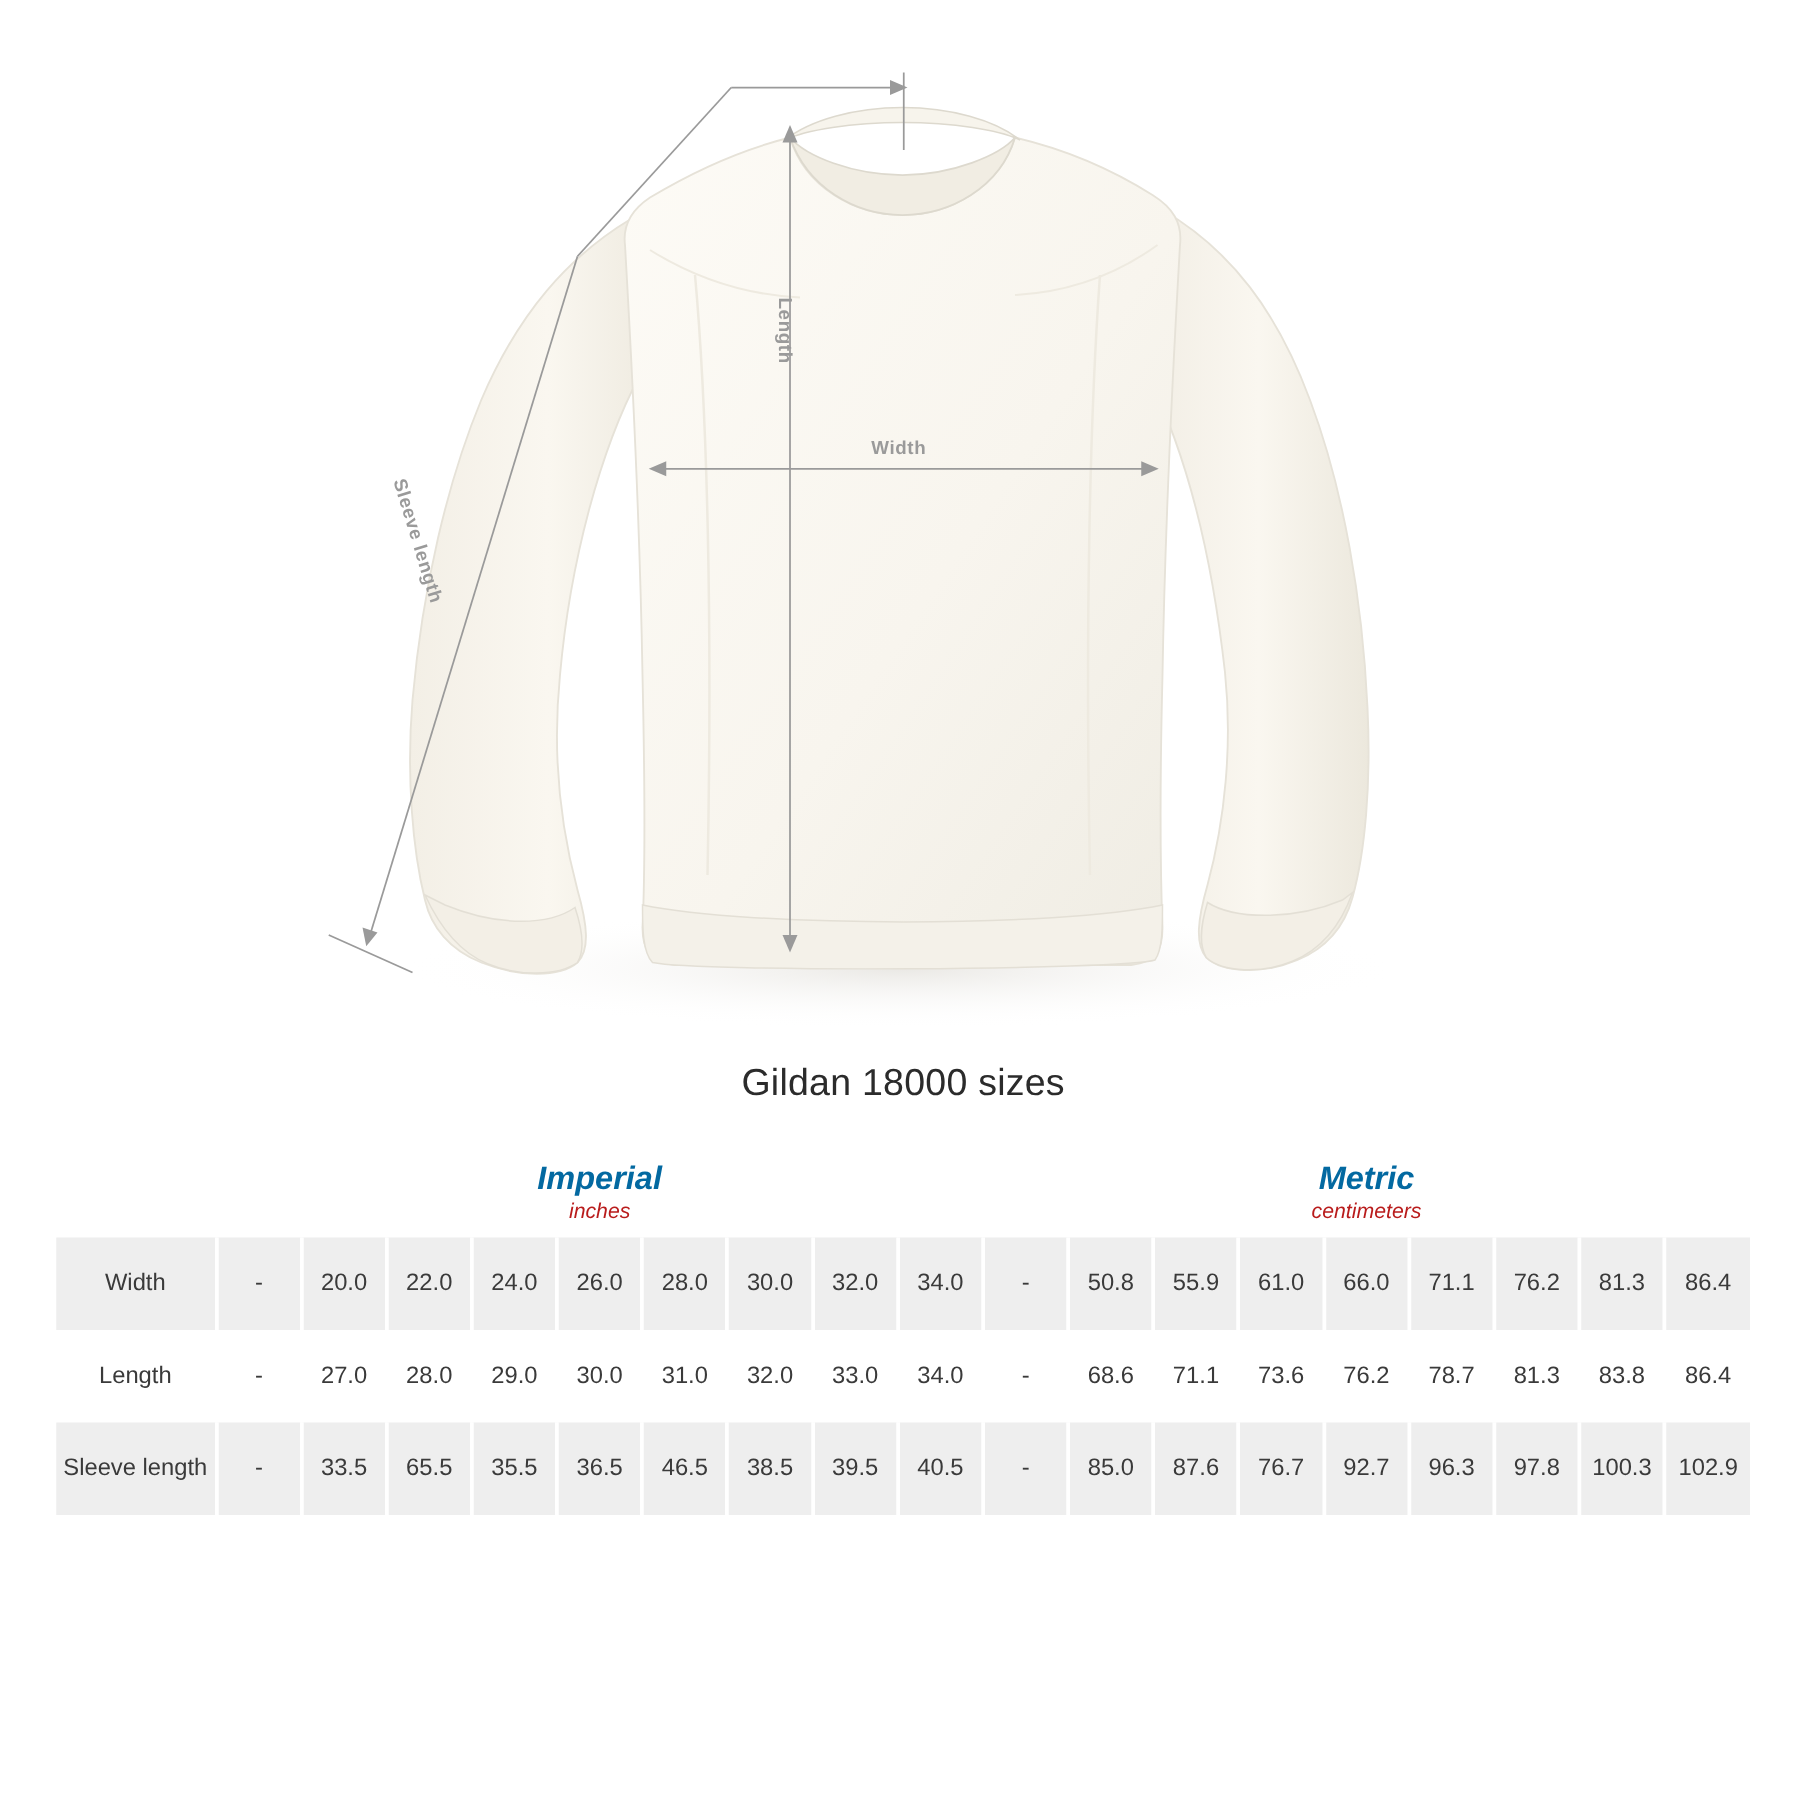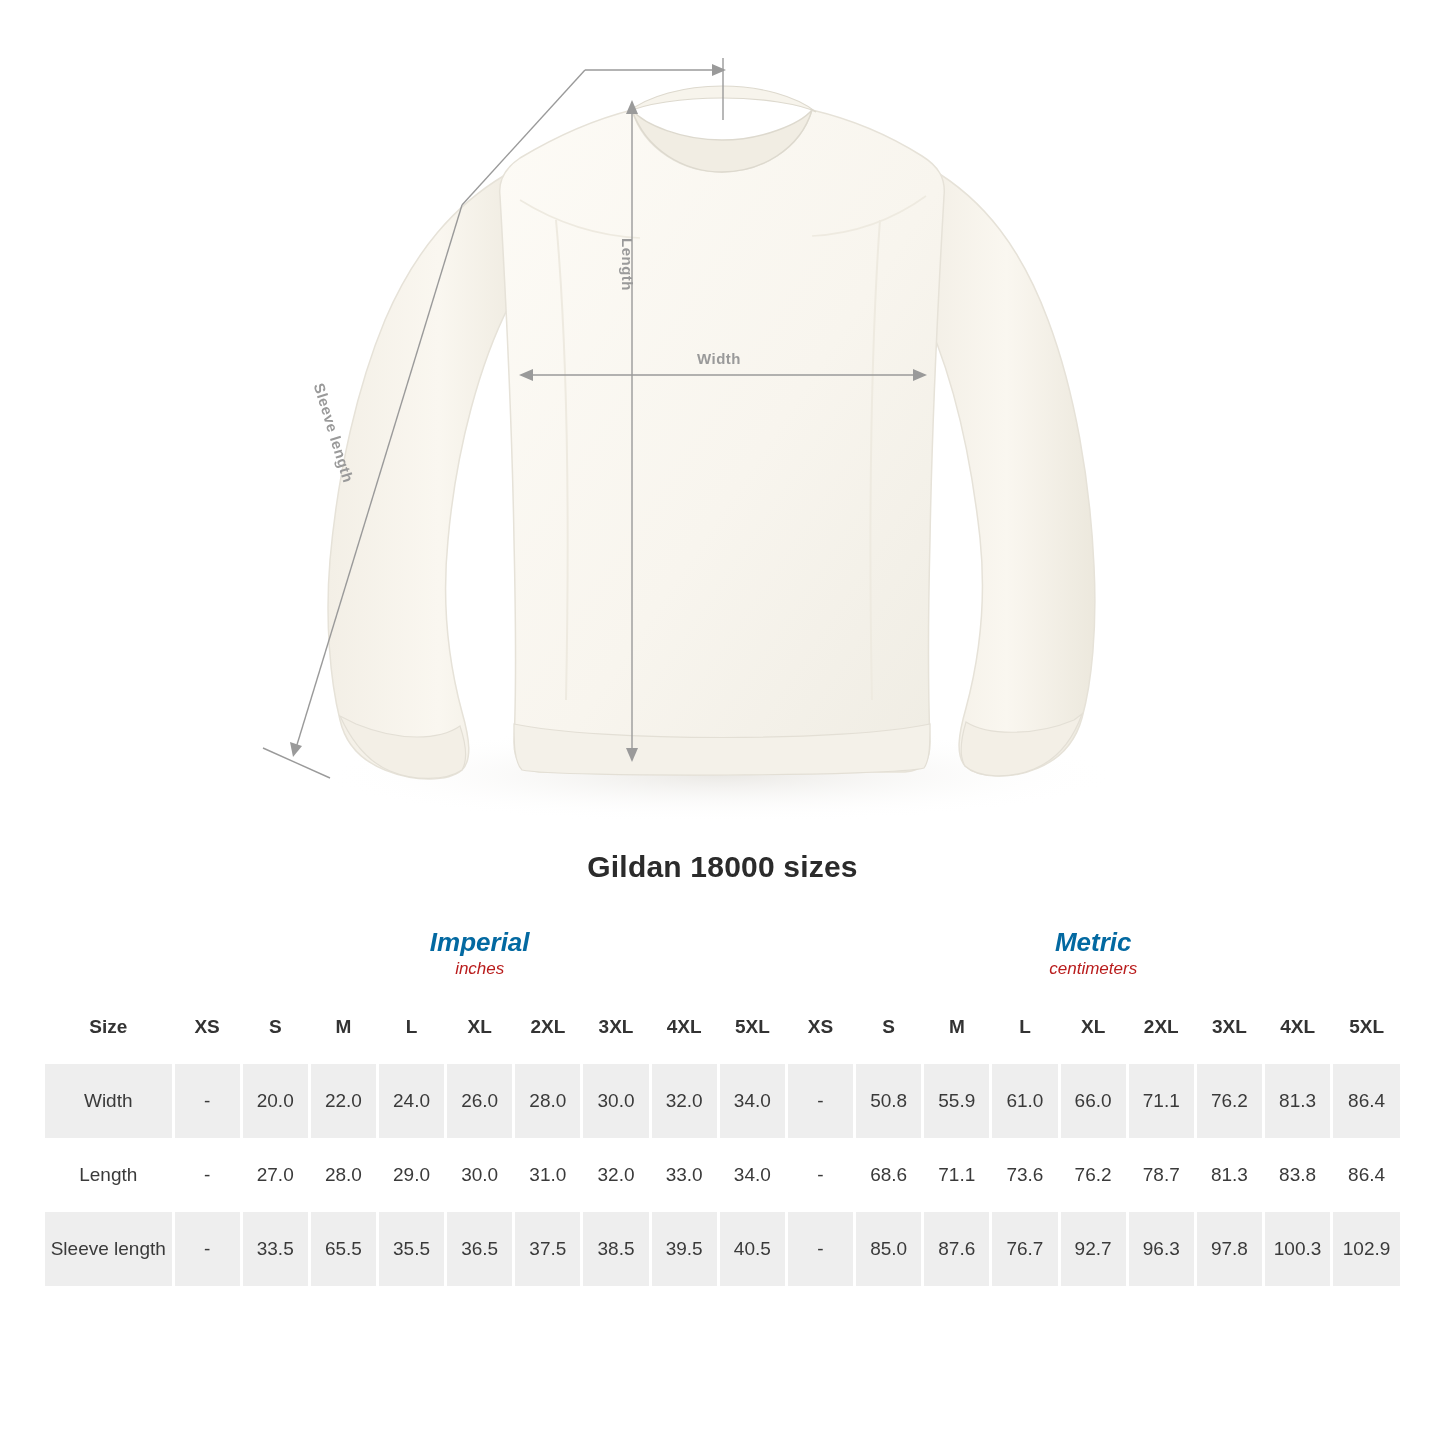--- a/index.html
+++ b/index.html
@@ -58,21 +58,21 @@
     white-space: nowrap;
   }
 
   
   .title-block {
     text-align: center;
     margin-top: 10px;
   }
   .chart-title {
     font-size: 30px;
-    font-weight: bold;
+    font-weight: normal;
     color: #2b2b2b;
     margin: 0;
     letter-spacing: 0.2px;
   }
   .chart-note {
     font-size: 17px;
     font-style: italic;
     color: #8a8a8a;
     margin-top: 18px;
   }
@@ -244,41 +244,20 @@
           <td colspan="9">
             <div class="unit-name">Imperial</div>
             <div class="unit-sub">inches</div>
           </td>
           <td colspan="9">
             <div class="unit-name">Metric</div>
             <div class="unit-sub">centimeters</div>
           </td>
         </tr>
 
-        <tr class="head-row">
-          <td class="rowlabel">Size</td>
-          <td class="sep">XS</td>
-          <td class="sep">S</td>
-          <td class="sep">M</td>
-          <td class="sep">L</td>
-          <td class="sep">XL</td>
-          <td class="sep">2XL</td>
-          <td class="sep">3XL</td>
-          <td class="sep">4XL</td>
-          <td class="sep">5XL</td>
-          <td class="sep">XS</td>
-          <td class="sep">S</td>
-          <td class="sep">M</td>
-          <td class="sep">L</td>
-          <td class="sep">XL</td>
-          <td class="sep">2XL</td>
-          <td class="sep">3XL</td>
-          <td class="sep">4XL</td>
-          <td class="sep">5XL</td>
-        </tr>
 
         <tr class="band">
           <td class="rowlabel">Width</td>
           <td class="sep">-</td>
           <td class="sep">20.0</td>
           <td class="sep">22.0</td>
           <td class="sep">24.0</td>
           <td class="sep">26.0</td>
           <td class="sep">28.0</td>
           <td class="sep">30.0</td>
@@ -317,21 +296,21 @@
           <td class="sep">86.4</td>
         </tr>
 
         <tr class="band">
           <td class="rowlabel">Sleeve length</td>
           <td class="sep">-</td>
           <td class="sep">33.5</td>
           <td class="sep">65.5</td>
           <td class="sep">35.5</td>
           <td class="sep">36.5</td>
-          <td class="sep">37.5</td>
+          <td class="sep">46.5</td>
           <td class="sep">38.5</td>
           <td class="sep">39.5</td>
           <td class="sep">40.5</td>
           <td class="sep">-</td>
           <td class="sep">85.0</td>
           <td class="sep">87.6</td>
           <td class="sep">76.7</td>
           <td class="sep">92.7</td>
           <td class="sep">96.3</td>
           <td class="sep">97.8</td>

